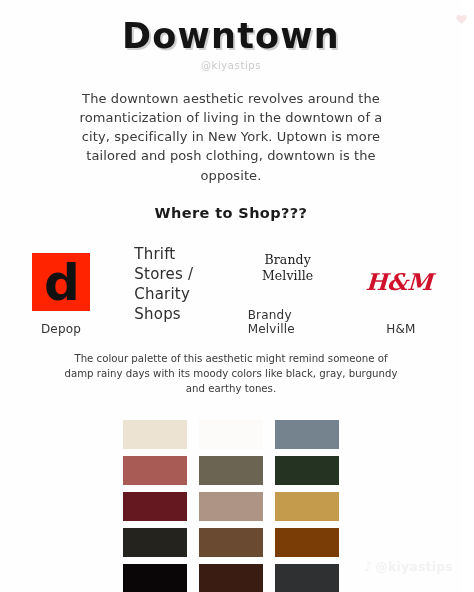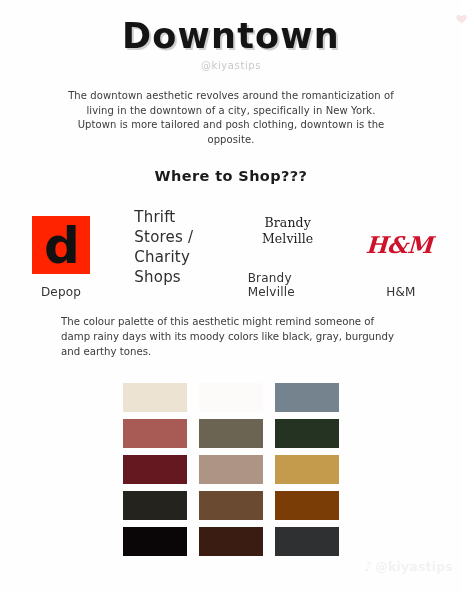--- a/index.html
+++ b/index.html
@@ -37,21 +37,21 @@
   }
   .handle {
     text-align: center;
     font-size: 10px;
     color: #c9c9c9;
     letter-spacing: 0.6px;
     margin-top: 5px;
   }
   .intro {
     text-align: center;
-    font-size: 10px;
+    font-size: 13px;
     line-height: 1.48;
     color: #3a3a3a;
     margin: 18px auto 0 auto;
     width: 330px;
     letter-spacing: 0.1px;
   }
 
   
   .section-heading {
     text-align: center;
@@ -162,21 +162,21 @@
     font-style: italic;
     font-weight: bold;
     font-size: 23px;
     color: #d0112b;
     letter-spacing: -0.5px;
     transform: skewX(-6deg);
   }
 
   
   .palette-desc {
-    text-align: left;
+    text-align: center;
     font-size: 10.2px;
     line-height: 1.48;
     color: #3a3a3a;
     margin: 15px auto 0 auto;
     width: 340px;
   }
   .swatch-grid {
     width: 216px;
     margin: 24px auto 0 auto;
     display: grid;

